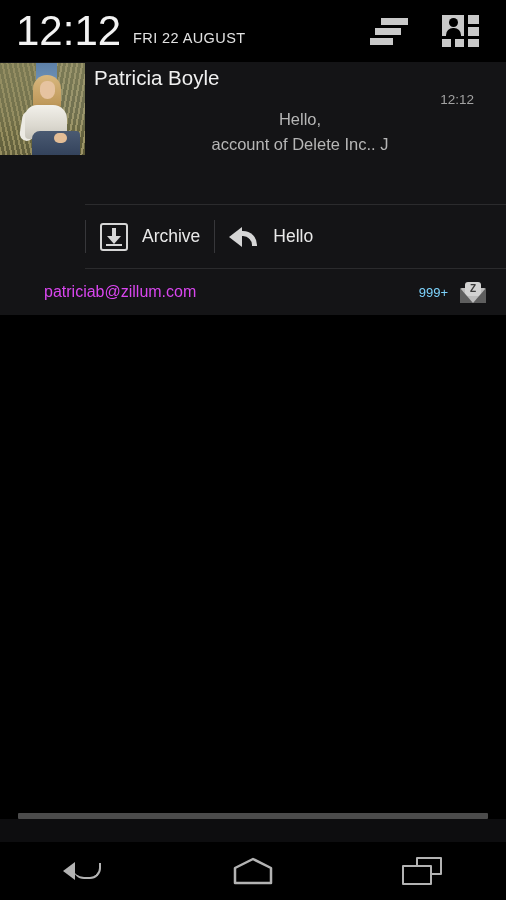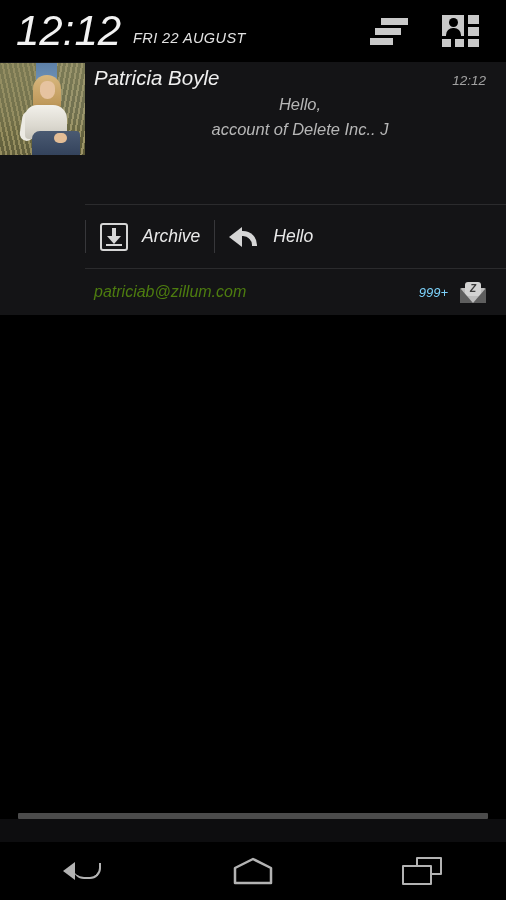--- a/index.html
+++ b/index.html
@@ -2,21 +2,21 @@
 <html><head>
 <meta charset="utf-8">
 <style>
   * { margin:0; padding:0; box-sizing:border-box; }
   html, body {
     width:506px; height:900px;
     background:#000;
     font-family:"Liberation Sans", sans-serif;
     overflow:hidden;
   }
-  #screen { position:relative; width:506px; height:900px; background:#000;font-style:italic; }
+  #screen { position:relative; width:506px; height:900px; background:#000; }
 
   
   .statusbar {
     position:absolute; left:0; top:0; width:506px; height:62px;
     background:#000;
     display:flex; align-items:center;
   }
   .clock {
     font-size:42px; font-weight:300; color:#f2f2f2;
     margin-left:16px; letter-spacing:0px; line-height:42px;
@@ -103,21 +103,21 @@
     position:absolute; left:32px; top:68px; width:48px; height:26px;
     border-radius:8px 4px 0 0;
     background:linear-gradient(180deg,#4a5a72 0%,#32415a 100%);
   }
   .avatar .hands {
     position:absolute; left:54px; top:70px; width:13px; height:10px;
     border-radius:5px; background:#e3bd96;
   }
 
   .notif-body { position:absolute; left:94px; top:2px; right:0; }
-  .nrow1 { display:flex; align-items:baseline; padding-right:20px; }
+  .nrow1 { display:flex; align-items:baseline; padding-right:32px;flex-direction:column; }
   .sender { font-size:20.5px; color:#f0f0f0; line-height:28px; }
   .ntime  { margin-left:auto; font-size:13.5px; color:#a2a2a2; }
   .subject{ font-size:16.5px; color:#b6b6b6; line-height:25px; margin-top:2px; }
   .bodytxt{ font-size:16.5px; color:#b6b6b6; line-height:25px;text-align:center; }
 
   .divider { position:absolute; left:85px; right:0; height:1px; background:#2b2b2d; }
   .div1 { top:142px; }
   .div2 { top:206px; }
 
   .actions {
@@ -178,21 +178,21 @@
   .ic-reply .curve {
     position:absolute; left:10px; top:6px; width:18px; height:15px;
     border:5px solid #d6d6d6; border-left:none; border-bottom:none;
     border-radius:0 14px 0 0;
   }
 
   .footer {
     position:absolute; left:0; right:0; top:207px; height:46px;
     display:flex; align-items:center;
   }
-  .email { font-size:16px; color:#4d7c0f; margin-left:94px; }
+  .email { font-size:16px; color:#d946ef; margin-left:44px; }
   .cnt   { margin-left:auto; font-size:13px; color:#7dd3fc; }
   .ic-mail { position:relative; width:26px; height:21px; margin:0 20px 0 12px; }
   .ic-mail .env {
     position:absolute; left:0; bottom:0; width:26px; height:15px;
     background:#bdbdbd; border-radius:2px;
   }
   .ic-mail .flapL{
     position:absolute; left:0; bottom:0; width:0; height:0;
     border-left:13px solid #5e5e5e; border-top:15px solid transparent;
   }

